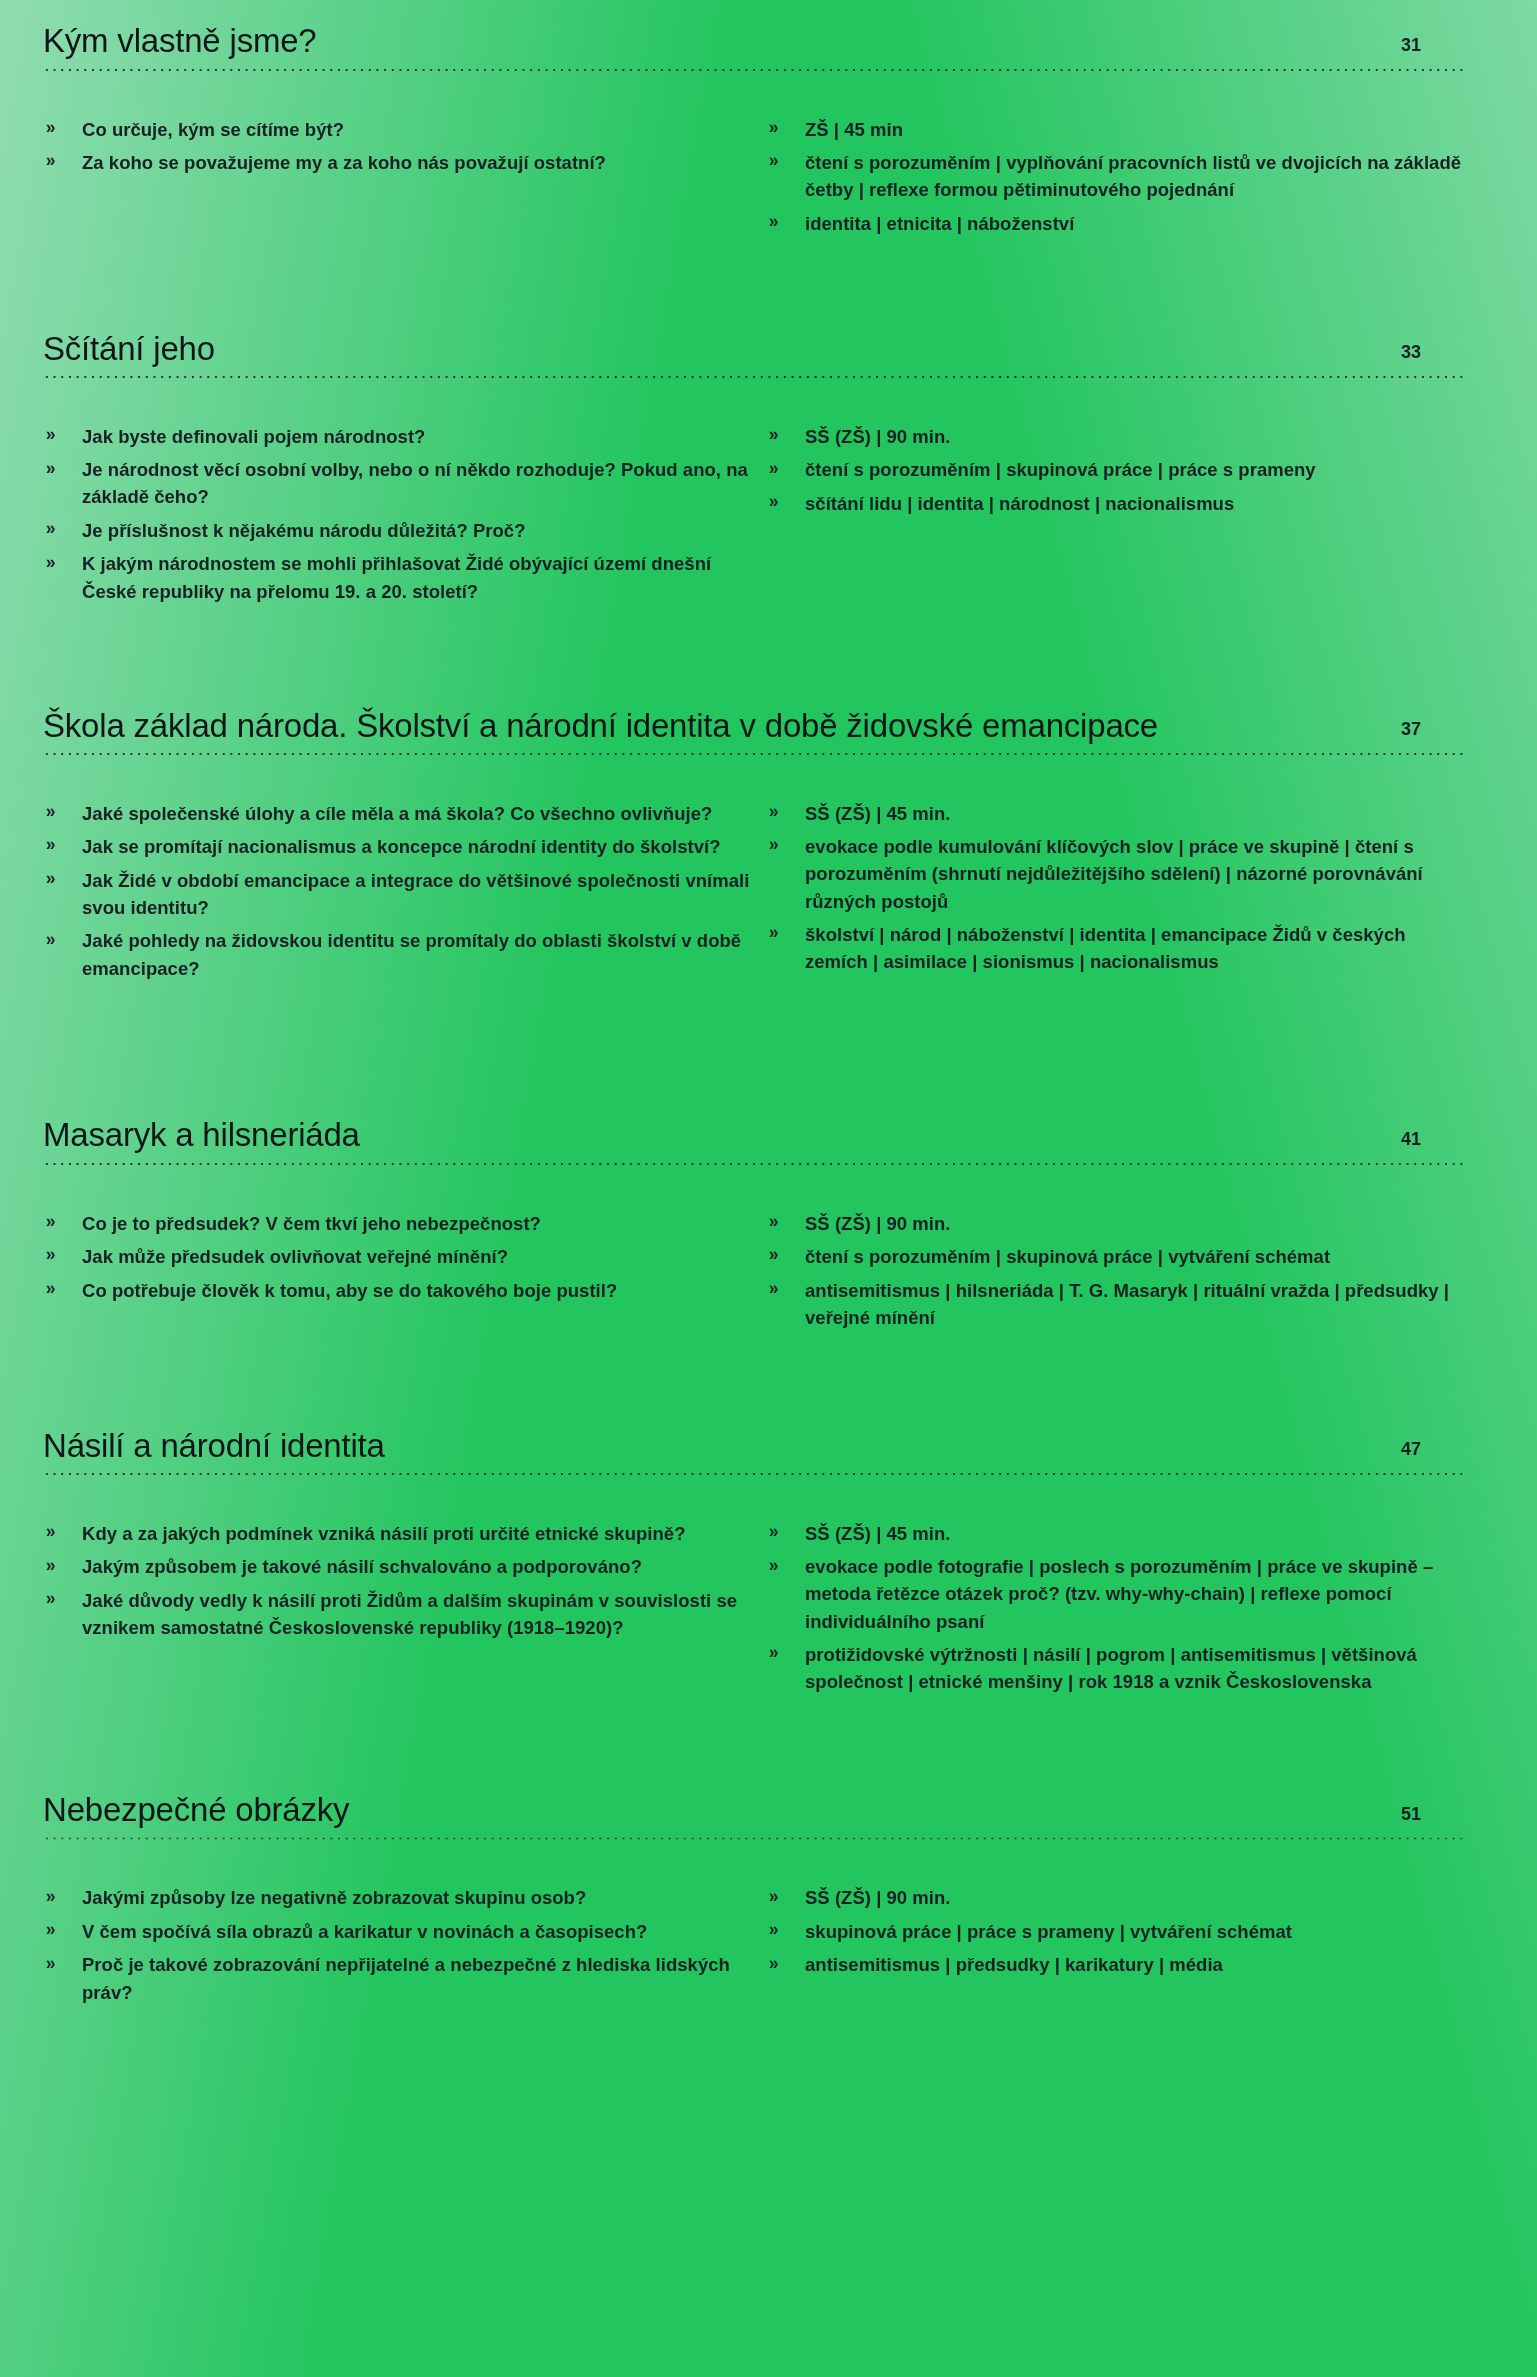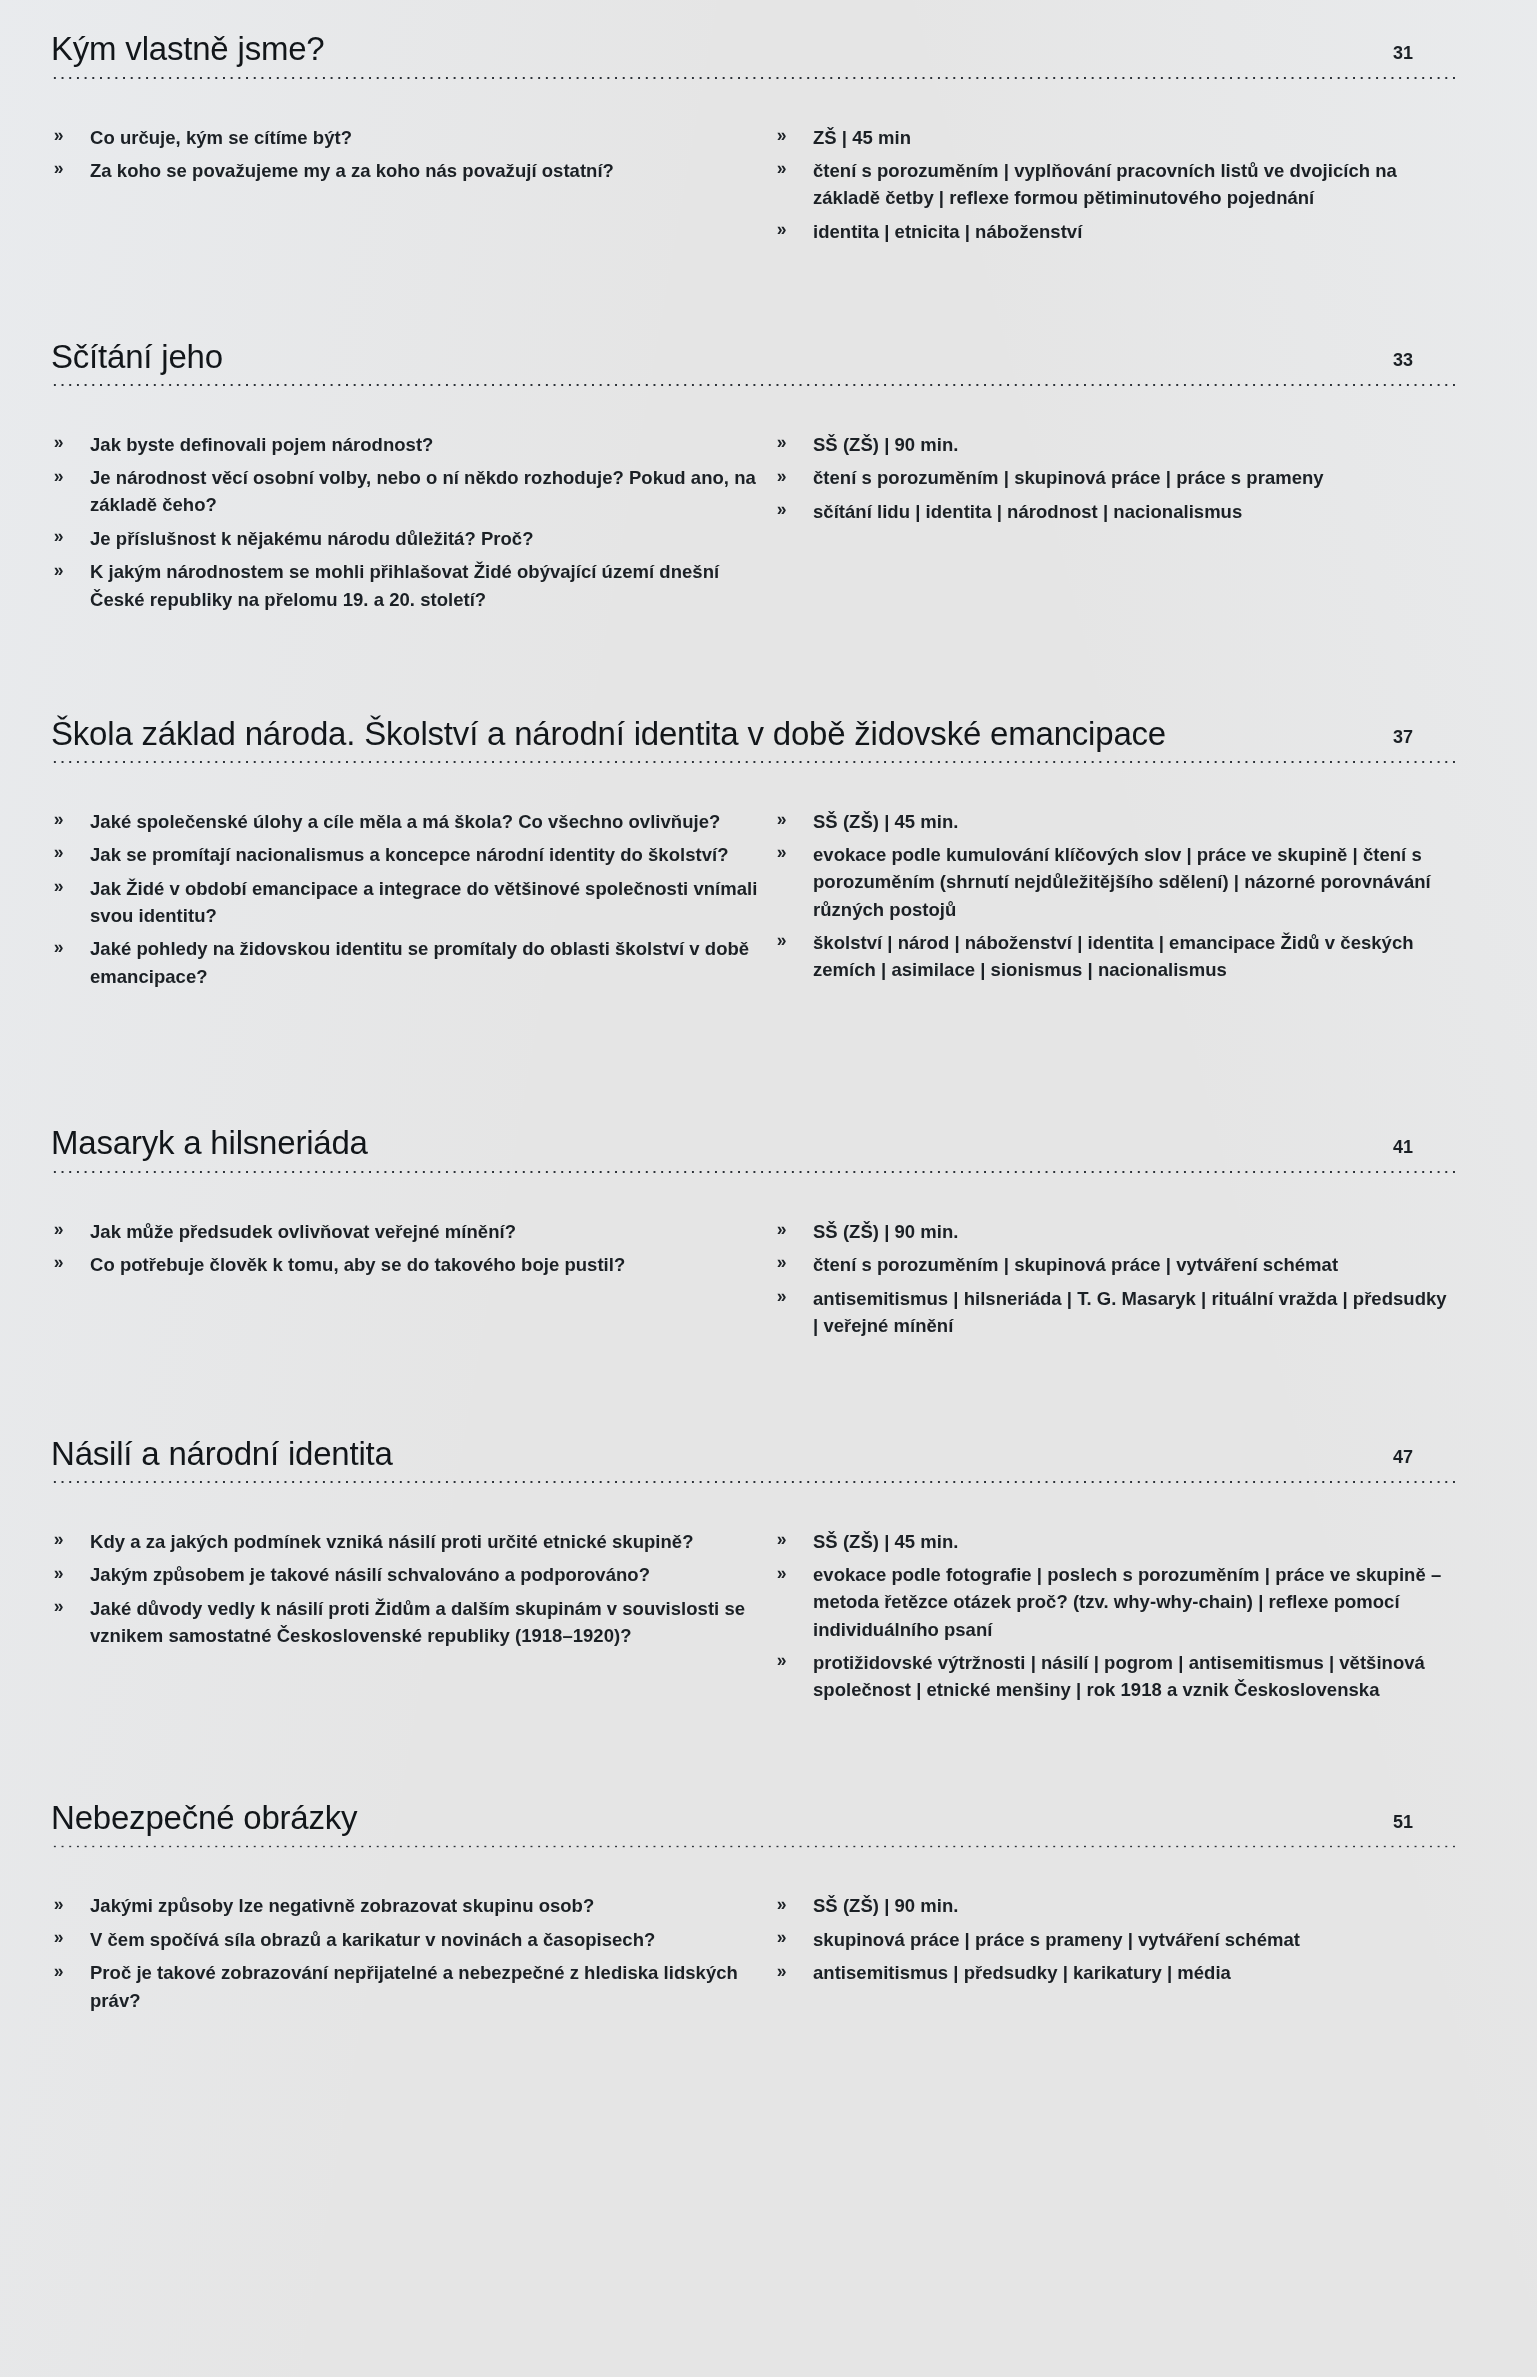--- a/index.html
+++ b/index.html
@@ -14,23 +14,23 @@
     font-family: "Liberation Sans", "DejaVu Sans", sans-serif;
     color: #161a1d;
     position: relative;
     overflow: hidden;
   }
 
   .page {
     position: relative;
     width: 1538px;
     height: 2377px;
-    padding: 8px;
+    padding: 0;
     box-sizing: border-box;
-    background: #e5e5e5;
+    background: #22c55e;
   }
 
   
   .page::before {
     content: "";
     position: absolute;
     inset: 0;
     background:
       linear-gradient(100deg, rgba(236,240,245,0.55) 0%, rgba(255,255,255,0) 38%),
       linear-gradient(255deg, rgba(238,242,246,0.45) 0%, rgba(255,255,255,0) 30%);
@@ -225,20 +225,21 @@
 
     <div class="section">
       <div class="sec-head">
         <div class="sec-title">Masaryk a hilsneriáda</div>
         <div class="sec-page">41</div>
       </div>
       <div class="sec-rule"></div>
       <div class="cols">
         <div class="col-left">
           <ul class="blist">
+            <li>Co je to předsudek? V čem tkví jeho nebezpečnost?</li>
             <li>Jak může předsudek ovlivňovat veřejné mínění?</li>
             <li>Co potřebuje člověk k tomu, aby se do takového boje pustil?</li>
           </ul>
         </div>
         <div class="col-right">
           <ul class="blist">
             <li>SŠ (ZŠ) | 90 min.</li>
             <li>čtení s porozuměním | skupinová práce | vytváření schémat</li>
             <li>antisemitismus | hilsneriáda | T. G. Masaryk | rituální vražda | předsudky | veřejné mínění</li>
           </ul>

